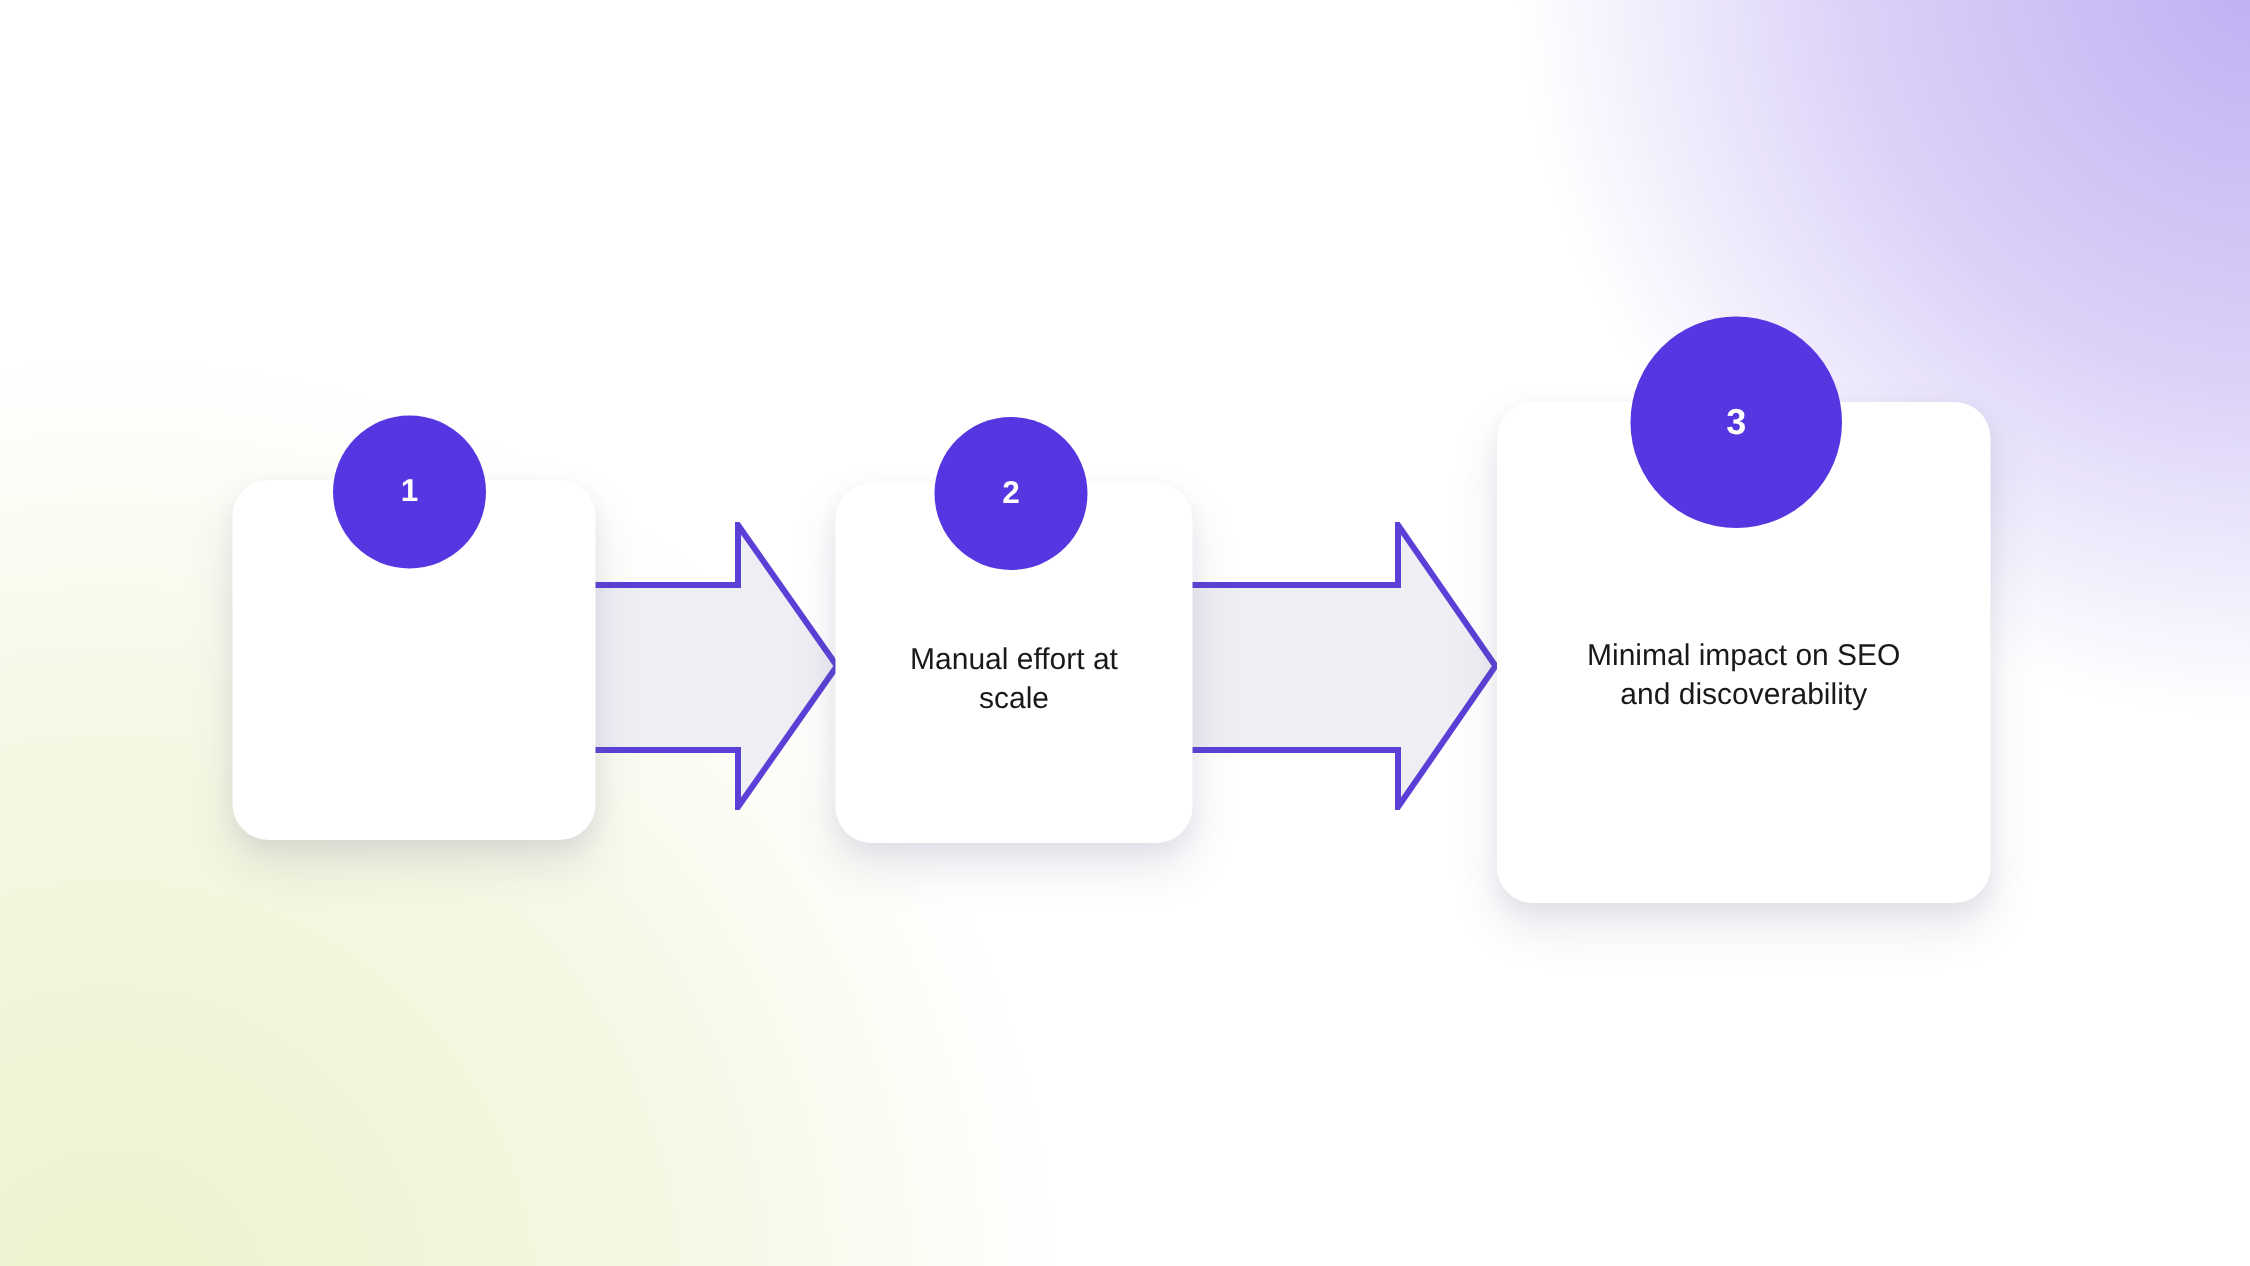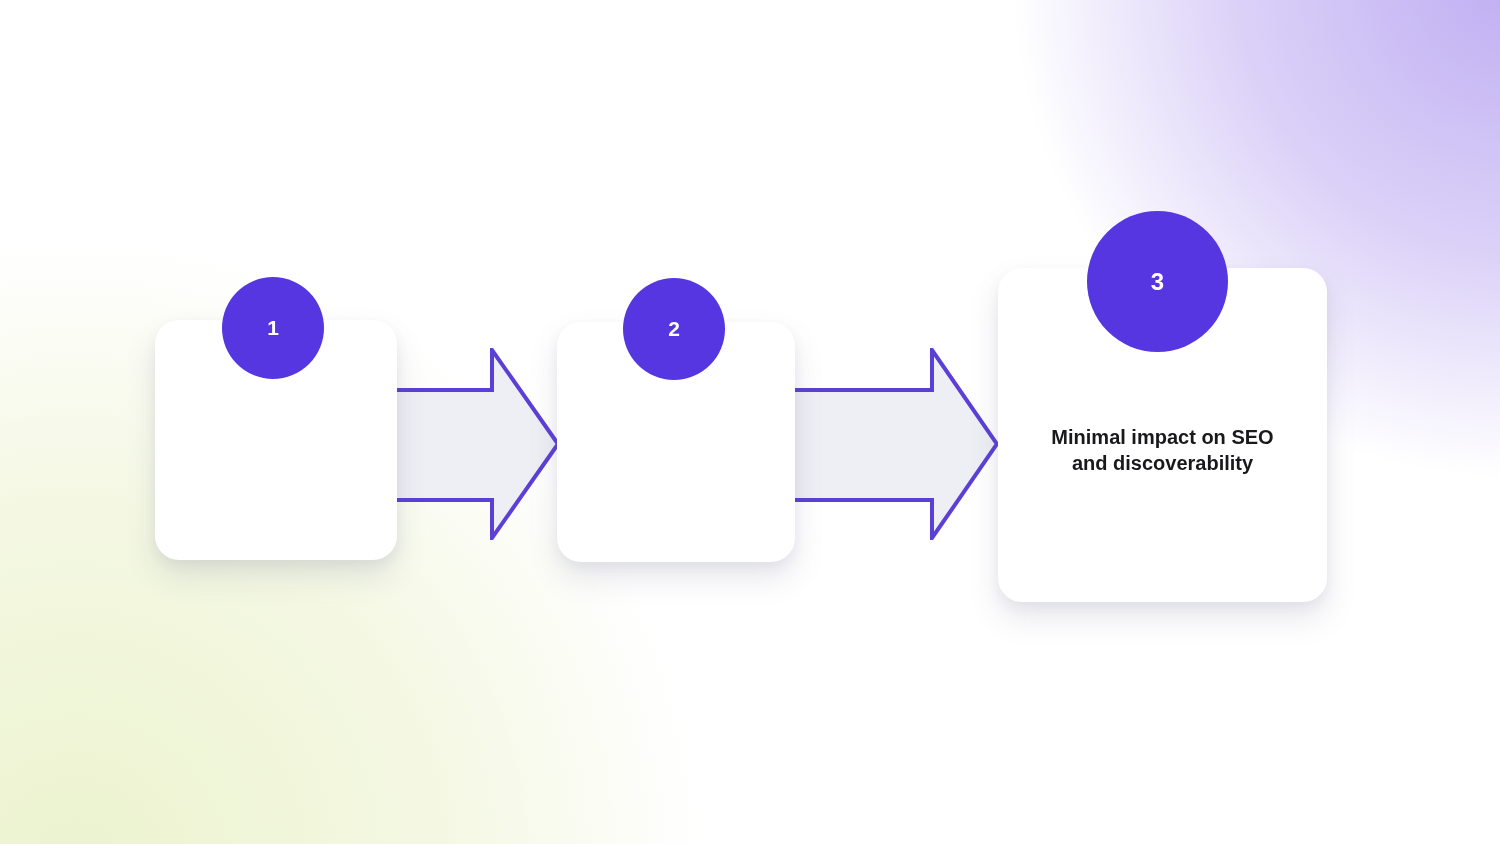--- a/index.html
+++ b/index.html
@@ -34,21 +34,21 @@
   .card-3 .label { padding-top: 30px; }
   .label {
     text-align: center;
     font-size: 20px;
     line-height: 1.3;
     color: #19191c;
     font-weight: 400;
   }
   .card-1 .label { max-width: 172px; }
   .card-2 .label { max-width: 150px; }
-  .card-3 .label { max-width: 245px; font-weight: bold; }
+  .card-3 .label { max-width: 245px; }
   .badge {
     position: absolute;
     border-radius: 50%;
     background: #5536E0;
     color: #ffffff;
     display: flex;
     align-items: center;
     justify-content: center;
     font-weight: 700;
     z-index: 3;
@@ -79,20 +79,21 @@
   <div class="card card-1">
     <div class="badge badge-1">
       <span>1</span>
     </div>
   </div>
 
   <div class="card card-2">
     <div class="badge badge-2">
       <span>2</span>
     </div>
+    <div class="label">Manual effort at scale</div>
   </div>
 
   <div class="card card-3">
     <div class="badge badge-3">
       <span>3</span>
     </div>
     <div class="label">Minimal impact on SEO and discoverability</div>
   </div>
 
 </div>

